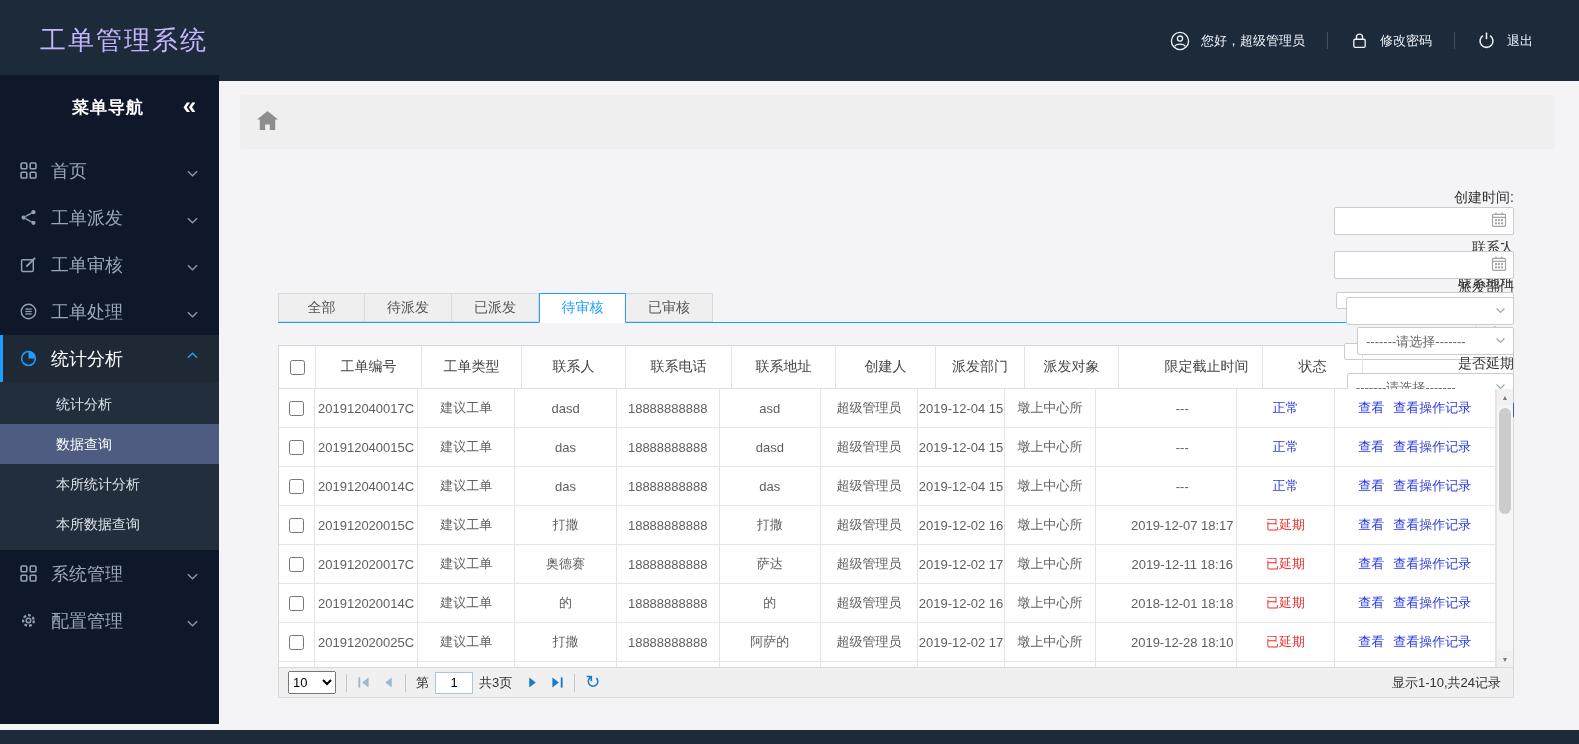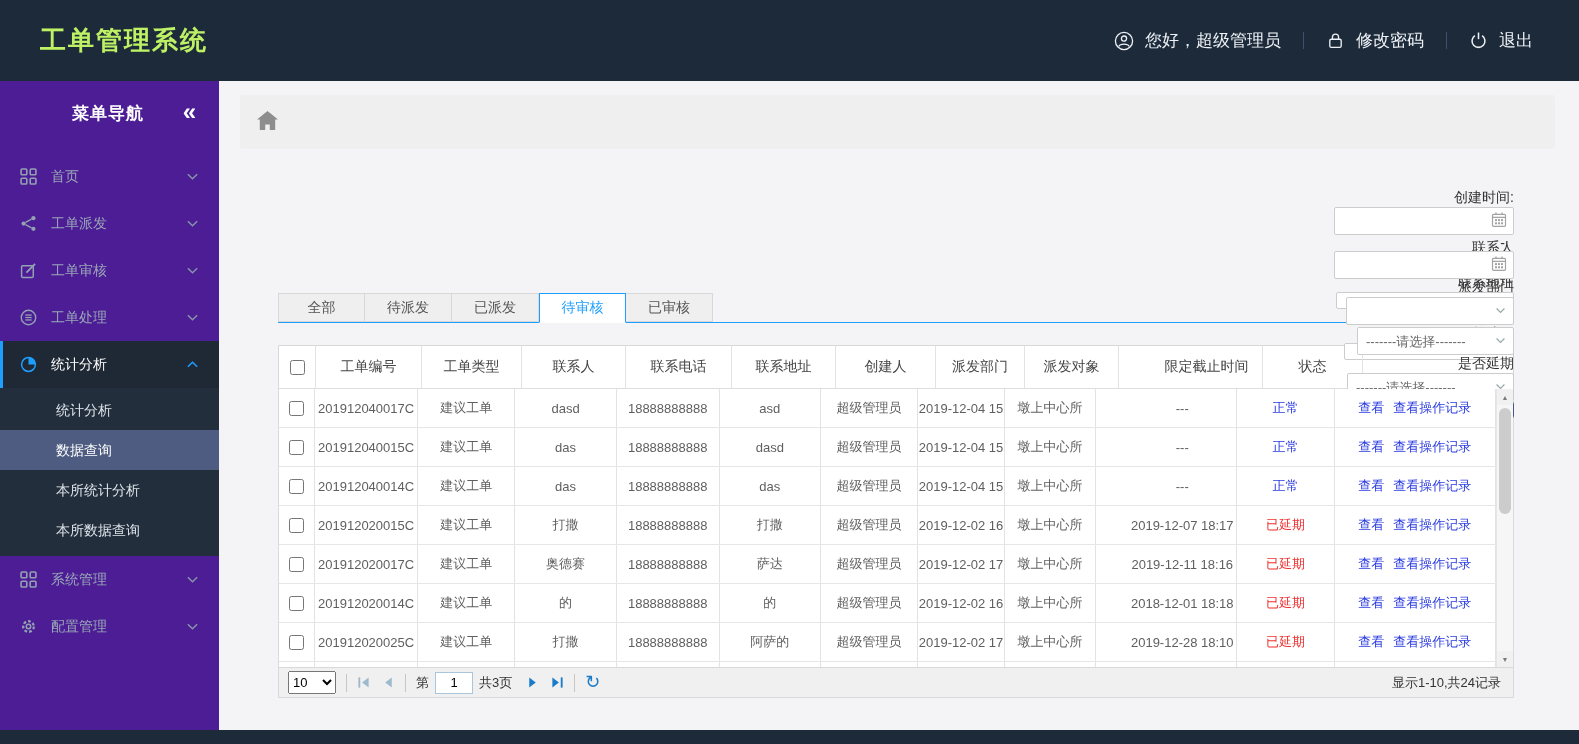--- a/index.html
+++ b/index.html
@@ -2,34 +2,34 @@
 <html><head>
 <meta charset="utf-8">
 <style>
   * { margin:0; padding:0; box-sizing:border-box; }
   html,body { font-family:"Liberation Sans", sans-serif; }
   .page { position:relative; width:1579px; height:744px; background:#f4f4f6; overflow:hidden; }
 
   
   .app-header { position:absolute; left:0; top:0; width:100%; height:81px; background:#1c2a3a;
     display:flex; align-items:center; justify-content:space-between; padding:0 46px 0 40px; }
-  .app-title { color:#bef264; font-size:26px; font-weight:bold; letter-spacing:2px;text-align:right; }
-  .header-right { display:flex; align-items:center; color:#eef2f7; font-size:17px; }
+  .app-title { color:#c4b5fd; font-size:26px; font-weight:normal; letter-spacing:2px;text-align:right; }
+  .header-right { display:flex; align-items:center; color:#eef2f7; font-size:13px; }
   .hdr-item { display:flex; align-items:center; gap:11px; cursor:pointer; }
   .hdr-item svg { display:block; }
   .hdr-sep { width:1px; height:17px; background:#3e5068; margin:0 22px; }
 
   
-  .sidebar { position:absolute; left:0; top:81px; width:219px; height:649px; background:#4c1d95; }
+  .sidebar { position:absolute; left:0; top:75px; width:219px; height:649px; background:#0f172a; }
   .nav-title { height:64px; display:flex; align-items:center; padding-left:72px; position:relative;
     color:#fff; font-size:17px; font-weight:bold; letter-spacing:1px; }
   .collapse-btn { position:absolute; right:22px; top:50%; transform:translateY(-54%); color:#fff;
     font-size:24px; font-weight:bold; cursor:pointer; line-height:1; }
   .menu { margin-top:8px; }
-  .menu-item { height:47px; display:flex; align-items:center; padding:0 20px; cursor:pointer; font-size:14px; }
+  .menu-item { height:47px; display:flex; align-items:center; padding:0 20px; cursor:pointer; font-size:18px; }
   .mi-icon { width:17px; height:17px; margin-right:14px; color:#93a1b3; flex:none; }
   .mi-label { flex:1; color:#9aa7b7; }
   .mi-chev { width:13px; height:13px; color:#8795a8; }
   .menu-item.active { background:#1f2936; border-left:3px solid #1e9fff; padding-left:17px; }
   .menu-item.active .mi-label { color:#fff; }
   .menu-item.active .mi-icon, .menu-item.active .mi-chev { color:#1e9fff; }
   .menu-item.active .mi-chev { transform:rotate(180deg); }
   .submenu { background:#232e3c; padding:2px 0 6px; }
   .submenu-item { height:40px; line-height:40px; padding-left:56px; font-size:14px; color:#dde3ea; cursor:pointer; }
   .submenu-item.selected { background:#4d5c80; color:#fff; }

